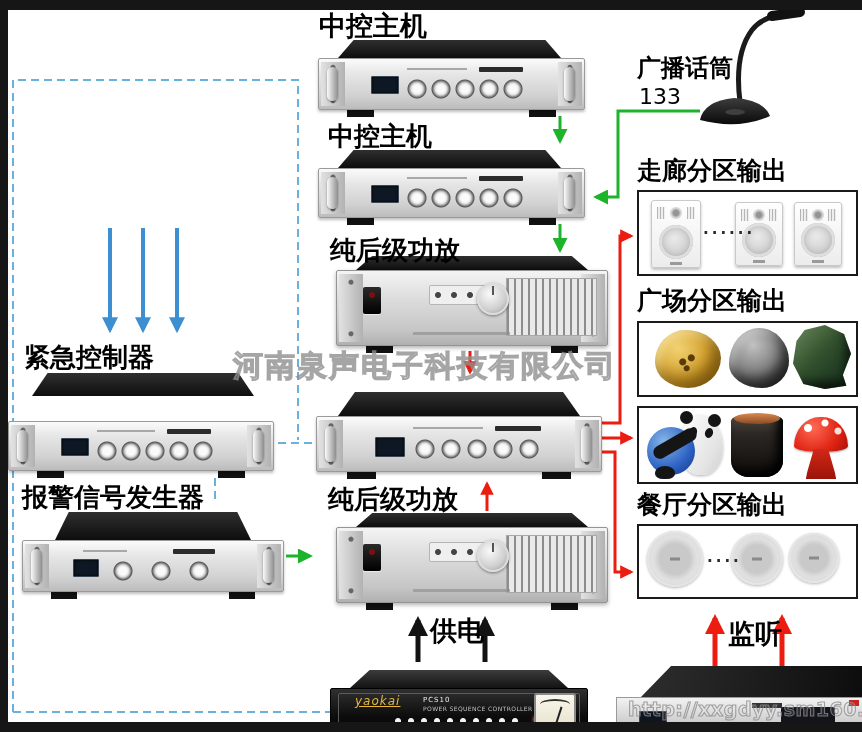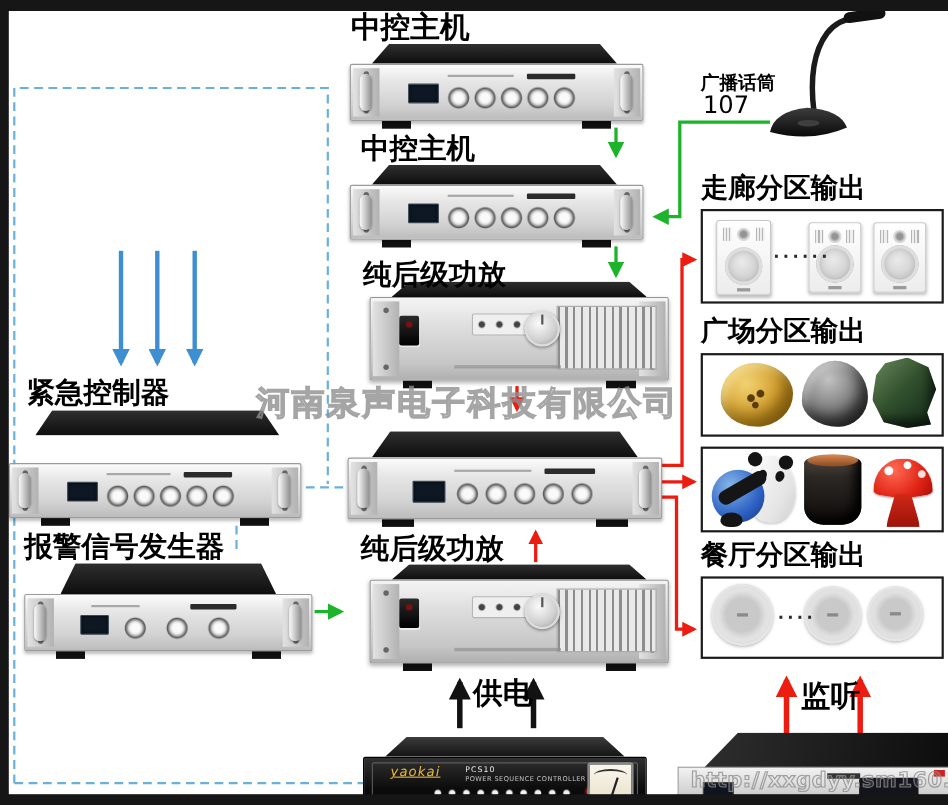--- a/index.html
+++ b/index.html
@@ -210,22 +210,22 @@
 
   <div class="wm company">河南泉声电子科技有限公司</div>
   <div class="wm url">http://xxgdyy.sm160.com</div>
 
   <div class="lbl" style="left:319px;top:12px;font-size:27px;">中控主机</div>
   <div class="lbl" style="left:328px;top:123px;font-size:26px;">中控主机</div>
   <div class="lbl" style="left:330px;top:237px;font-size:26px;">纯后级功放</div>
   <div class="lbl" style="left:24px;top:344px;font-size:26px;">紧急控制器</div>
   <div class="lbl" style="left:22px;top:484px;font-size:26px;">报警信号发生器</div>
   <div class="lbl" style="left:328px;top:486px;font-size:26px;">纯后级功放</div>
-  <div class="lbl" style="left:637px;top:68px;font-size:17px;">广播话筒</div>
-  <div class="lbl" style="left:639px;top:85px;font-size:22px;font-weight:400;">107</div>
+  <div class="lbl" style="left:637px;top:56px;font-size:24px;">广播话筒</div>
+  <div class="lbl" style="left:639px;top:85px;font-size:22px;font-weight:400;">133</div>
   <div class="lbl" style="left:637px;top:288px;font-size:25px;">广场分区输出</div>
   <div class="lbl" style="left:637px;top:158px;font-size:25px;">走廊分区输出</div>
   <div class="lbl" style="left:637px;top:492px;font-size:25px;">餐厅分区输出</div>
   <div class="lbl" style="left:430px;top:617px;font-size:27px;">供电</div>
   <div class="lbl" style="left:728px;top:620px;font-size:27px;text-align:center;">监听</div>
 
   <div class="amp" style="left:318px;top:40px;width:267px;">
     <div class="cap" style="margin:0 24px 0 20px;height:18px;"></div>
     <div class="face" style="height:50px;">
       <div class="ear l">

